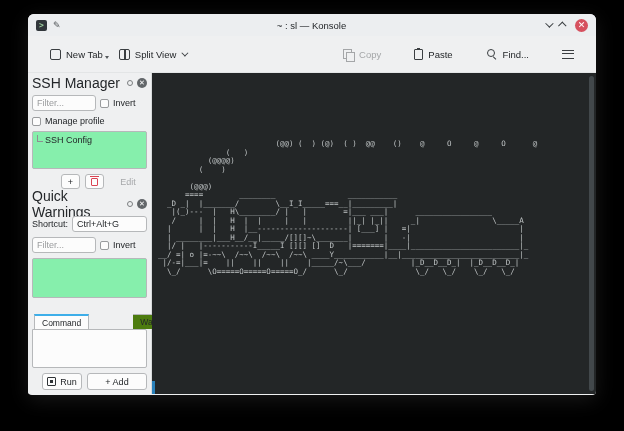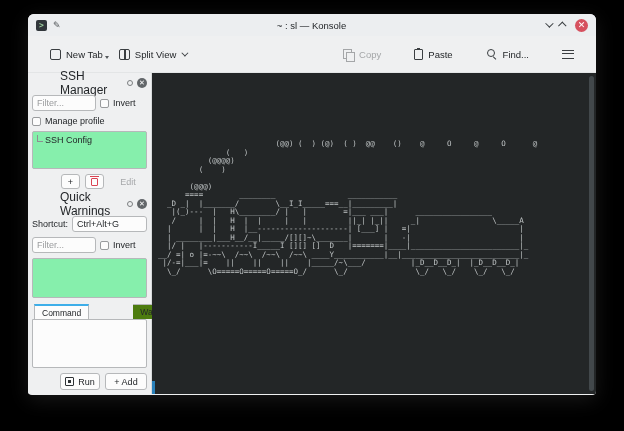--- a/index.html
+++ b/index.html
@@ -64,21 +64,21 @@
                border-bottom:1.6px solid #3a3e41; position:relative; }
   .icon-menu::after { content:""; position:absolute; left:0; right:0; top:2.2px;
                height:1.6px; background:#3a3e41; }
 
   
   .main { display:flex; height:321px; }
   .sidebar { width:124px; background:#eff0f1; border-right:1px solid #d8dadb;
              padding:3px 2px 4px 2px; display:flex; flex-direction:column; font-size:9px; }
 
   .panel-header { display:flex; align-items:center; height:14px; padding:0 2px; }
-  .panel-title { font-size:12px; color:#232629;margin-left:28px; }
+  .panel-title { font-size:14px; color:#232629; }
   .ph-icons { margin-left:auto; display:flex; align-items:center; gap:4px; }
   .float-icon { width:6px; height:6px; border:1px solid #7b7e80; border-radius:50%; }
   .panel-close { width:10px; height:10px; border-radius:50%; background:#63676a;
                  color:#fff; font:7px/10px "Liberation Sans",sans-serif; text-align:center; }
 
   .row { display:flex; align-items:center; gap:4px; margin-top:5px; padding:0 2px; }
   .lbl { color:#232629; white-space:nowrap; }
   input[type=text] { flex:1; min-width:0; height:16px; background:#fcfcfc;
         border:1px solid #b6b8ba; border-radius:3px; padding:0 4px;
         font:9px "Liberation Sans",sans-serif; color:#232629; }
@@ -95,21 +95,21 @@
          font-size:9px; color:#232629; display:flex; align-items:center;
          justify-content:center; gap:4px; }
   .btnrow { display:flex; justify-content:flex-end; gap:5px; margin-top:5px; padding:0 2px; }
   .btn.sq { width:19px; height:15px; }
   .btn.flat { border-color:transparent; background:transparent; color:#a6a8aa; width:38px; height:15px;text-align:right; }
   .trash-icon { width:7px; height:8px; border:1px solid #da4453; border-radius:1px;
                 position:relative; }
   .trash-icon::before { content:""; position:absolute; left:-2px; right:-2px; top:-2.5px;
                 height:1.3px; background:#da4453; }
 
-  .tabs { display:flex; margin:6px 2px 0 4px;gap:44px; }
+  .tabs { display:flex; margin:16px 2px 0 4px;gap:44px; }
   .tab { font-size:8.5px; padding:2px 7px 1px 7px; border:1px solid #b6b8ba;
          background:#4d7c0f; color:#232629; border-bottom:none; }
   .tab.active { background:#fcfcfc; border-top:2px solid #3daee9; position:relative; z-index:2; }
   .tab + .tab { border-left:none; }
   .textarea { margin:0 2px 0 2px; background:#fcfcfc; border:1px solid #b6b8ba;
               border-radius:0 2px 2px 2px; flex:1; }
 
   
   .terminal { position:relative; flex:1; background:#232627; overflow:hidden; }
   .term-pre { position:absolute; left:6px; top:67px;
@@ -223,21 +223,21 @@
         <div class="tab">Warnings</div>
       </div>
       <div class="textarea"></div>
       <div class="btnrow">
         <div class="btn" style="width:40px; height:17px;">
           <span style="width:9px;height:9px;border:1.3px solid #2f3336;border-radius:1px;position:relative;">
               <span style="position:absolute;left:1.5px;top:1.5px;width:3px;height:3px;background:#2f3336;"></span>
             </span>
           <span>Run</span>
         </div>
-        <div class="btn" style="width:42px; height:17px;">+ Add</div>
+        <div class="btn" style="width:60px; height:17px;">+ Add</div>
       </div>
     </div>
 
     <div class="terminal">
       <pre class="term-pre">                          (@@) (  ) (@)  ( )  @@    ()    @     O     @     O      @
                (   )
            (@@@@)
          (    )
 
        (@@@)

